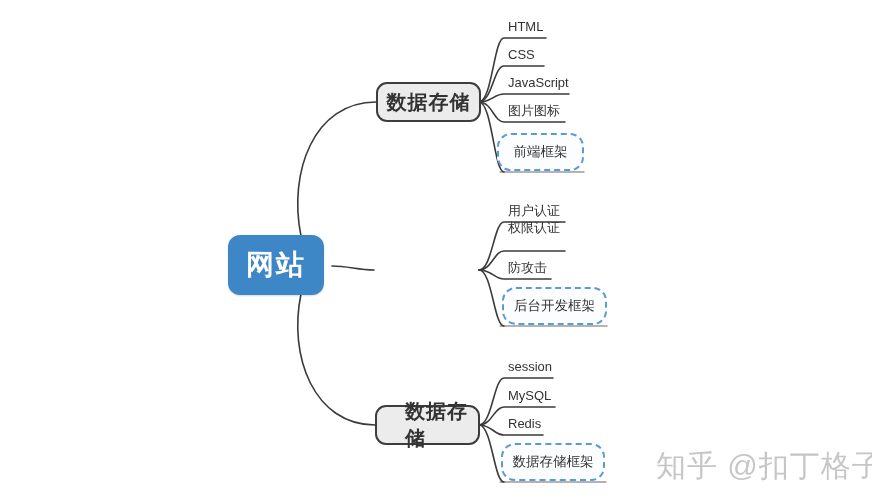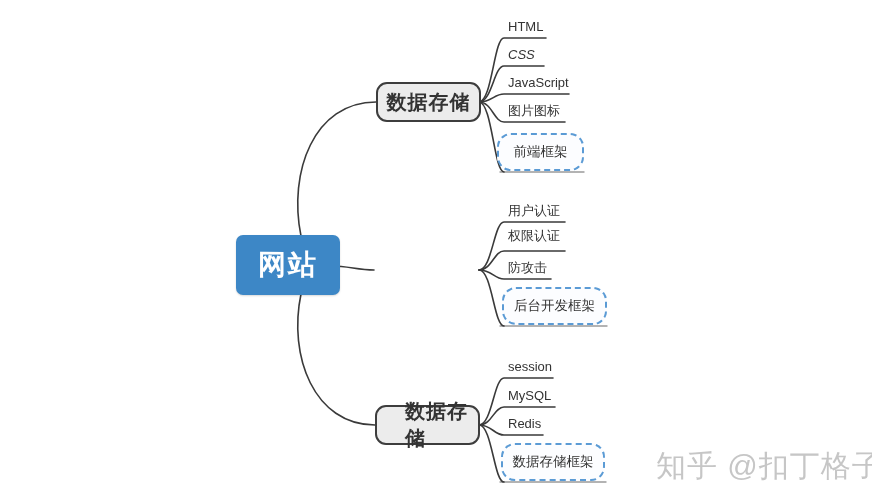--- a/index.html
+++ b/index.html
@@ -7,21 +7,21 @@
     position:relative;width:872px;height:500px;background:#fff;overflow:hidden;
     font-family:"Liberation Sans","DejaVu Sans",sans-serif;
   }
   svg.lines{position:absolute;left:0;top:0;width:872px;height:500px;}
   svg.lines path{fill:none;stroke:var(--line,#3a3a3a);stroke-width:1.6;stroke-linecap:round;}
   svg.lines path.underbox{stroke:var(--line-soft,#9a9a9a);stroke-width:1.4;}
 
   .node{position:absolute;display:flex;align-items:center;justify-content:center;box-sizing:border-box;}
 
   .root-node{
-    left:236px;top:235px;width:104px;height:60px;border-radius:7px;
+    left:228px;top:235px;width:96px;height:60px;border-radius:12px;
     background:var(--root-fill,#3d87c6);color:var(--root-text,#ffffff);
     font-size:28px;font-weight:bold;letter-spacing:2px;
     box-shadow:0 1px 2px rgba(0,0,0,.15);
   }
   .branch-node{
     width:105px;height:40px;border-radius:11px;
     background:var(--branch-fill,#ececec);border:2px solid var(--branch-border,#3d3d3d);
     color:var(--text,#333333);font-size:20px;font-weight:600;letter-spacing:1px;
   }
   .branch-1{left:376px;top:82px;}
@@ -87,29 +87,29 @@
   </div>
 
   <div class="node branch-node branch-1">
     <span>数据存储</span>
   </div>
   <div class="node branch-node branch-3">
     <span>数据存储</span>
   </div>
 
   <div class="leaf" style="left:508px;top:19px;">HTML</div>
-  <div class="leaf" style="left:508px;top:47px;font-style:italic;">CSS</div>
+  <div class="leaf" style="left:508px;top:47px;">CSS</div>
   <div class="leaf" style="left:508px;top:75px;">JavaScript</div>
   <div class="leaf" style="left:508px;top:103px;">图片图标</div>
   <div class="framed-leaf framed-1">
     <span>前端框架</span>
   </div>
 
   <div class="leaf" style="left:508px;top:203px;">用户认证</div>
-  <div class="leaf" style="left:508px;top:228px;">权限认证</div>
+  <div class="leaf" style="left:508px;top:220px;">权限认证</div>
   <div class="leaf" style="left:508px;top:260px;">防攻击</div>
   <div class="framed-leaf framed-2">
     <span>后台开发框架</span>
   </div>
 
   <div class="leaf" style="left:508px;top:359px;">session</div>
   <div class="leaf" style="left:508px;top:388px;">MySQL</div>
   <div class="leaf" style="left:508px;top:416px;">Redis</div>
   <div class="framed-leaf framed-3">
     <span>数据存储框架</span>

